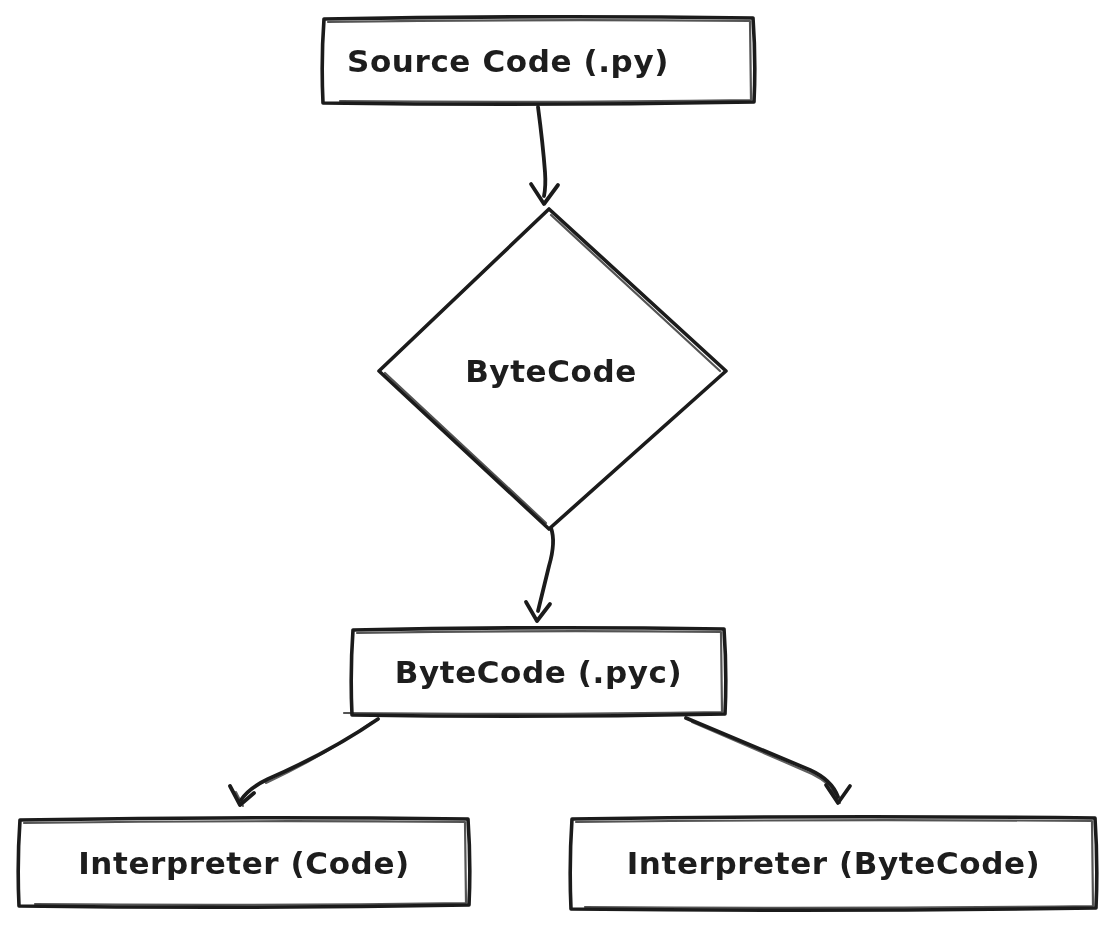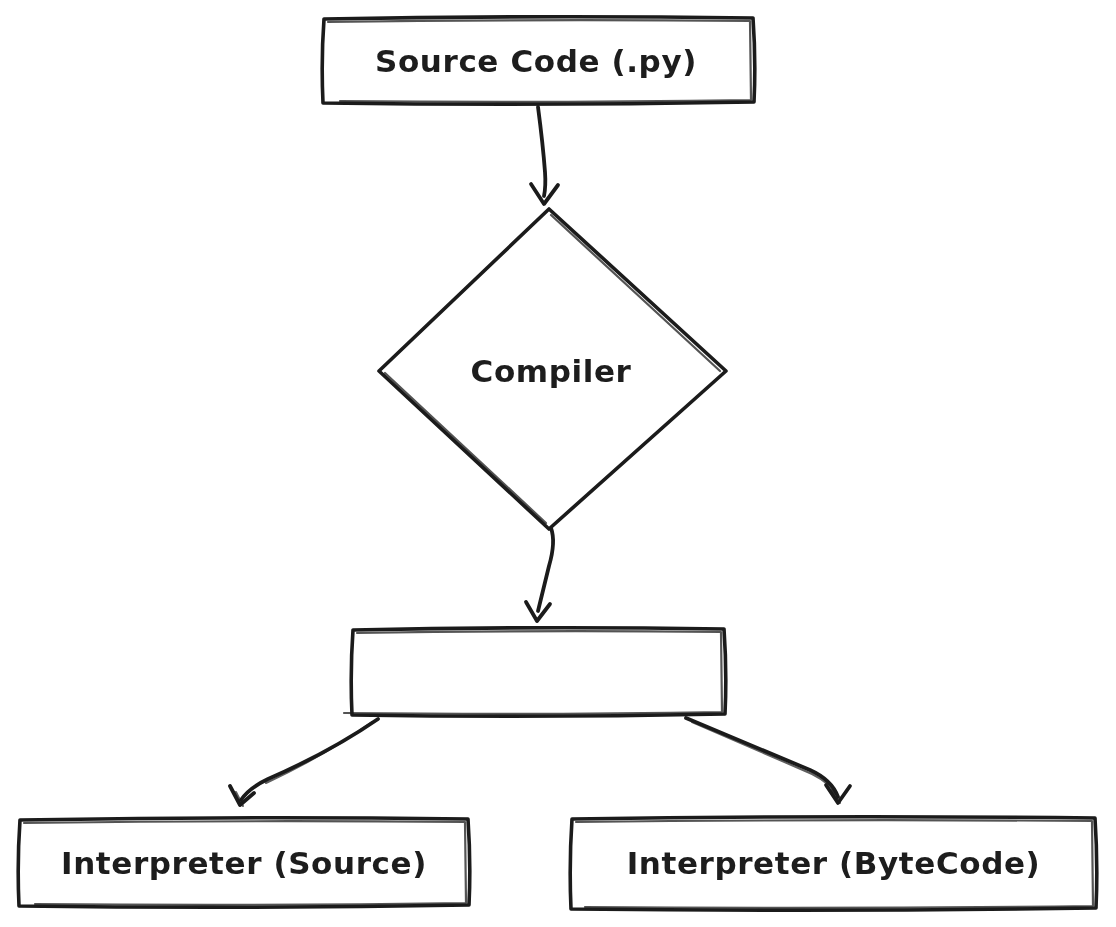--- a/index.html
+++ b/index.html
@@ -106,22 +106,23 @@
     </g>
 
     <g>
       <path class="arrow" d="M 686,718 Q 750,745 810,770 Q 832,780 838,797"></path>
       <path class="arrow-echo" d="M 692,722 Q 752,748 812,774 Q 830,783 835,794"></path>
       <path class="arrow" d="M 826,785 L 838,803 L 850,786"></path>
       <path class="arrow-echo" d="M 832,790 L 840,803"></path>
     </g>
   </svg>
 
-  <div class="label" style="left:322px; top:17px; width:372px; height:87px;margin-left:28px;">Source Code (.py)</div>
+  <div class="label" style="left:322px; top:17px; width:372px; height:87px;">Source Code (.py)</div>
 
-  <div class="label" style="left:441px; top:341px; width:220px; height:60px;">Compiler</div>
+  <div class="label" style="left:441px; top:341px; width:220px; height:60px;">ByteCode</div>
 
+  <div class="label" style="left:351px; top:628px; width:375px; height:88px;">ByteCode (.pyc)</div>
 
-  <div class="label" style="left:18px; top:818px; width:452px; height:89px;">Interpreter (Source)</div>
+  <div class="label" style="left:18px; top:818px; width:452px; height:89px;">Interpreter (Code)</div>
 
   <div class="label" style="left:570px; top:817px; width:527px; height:92px;">Interpreter (ByteCode)</div>
 
 </div>
 
 </body></html>

